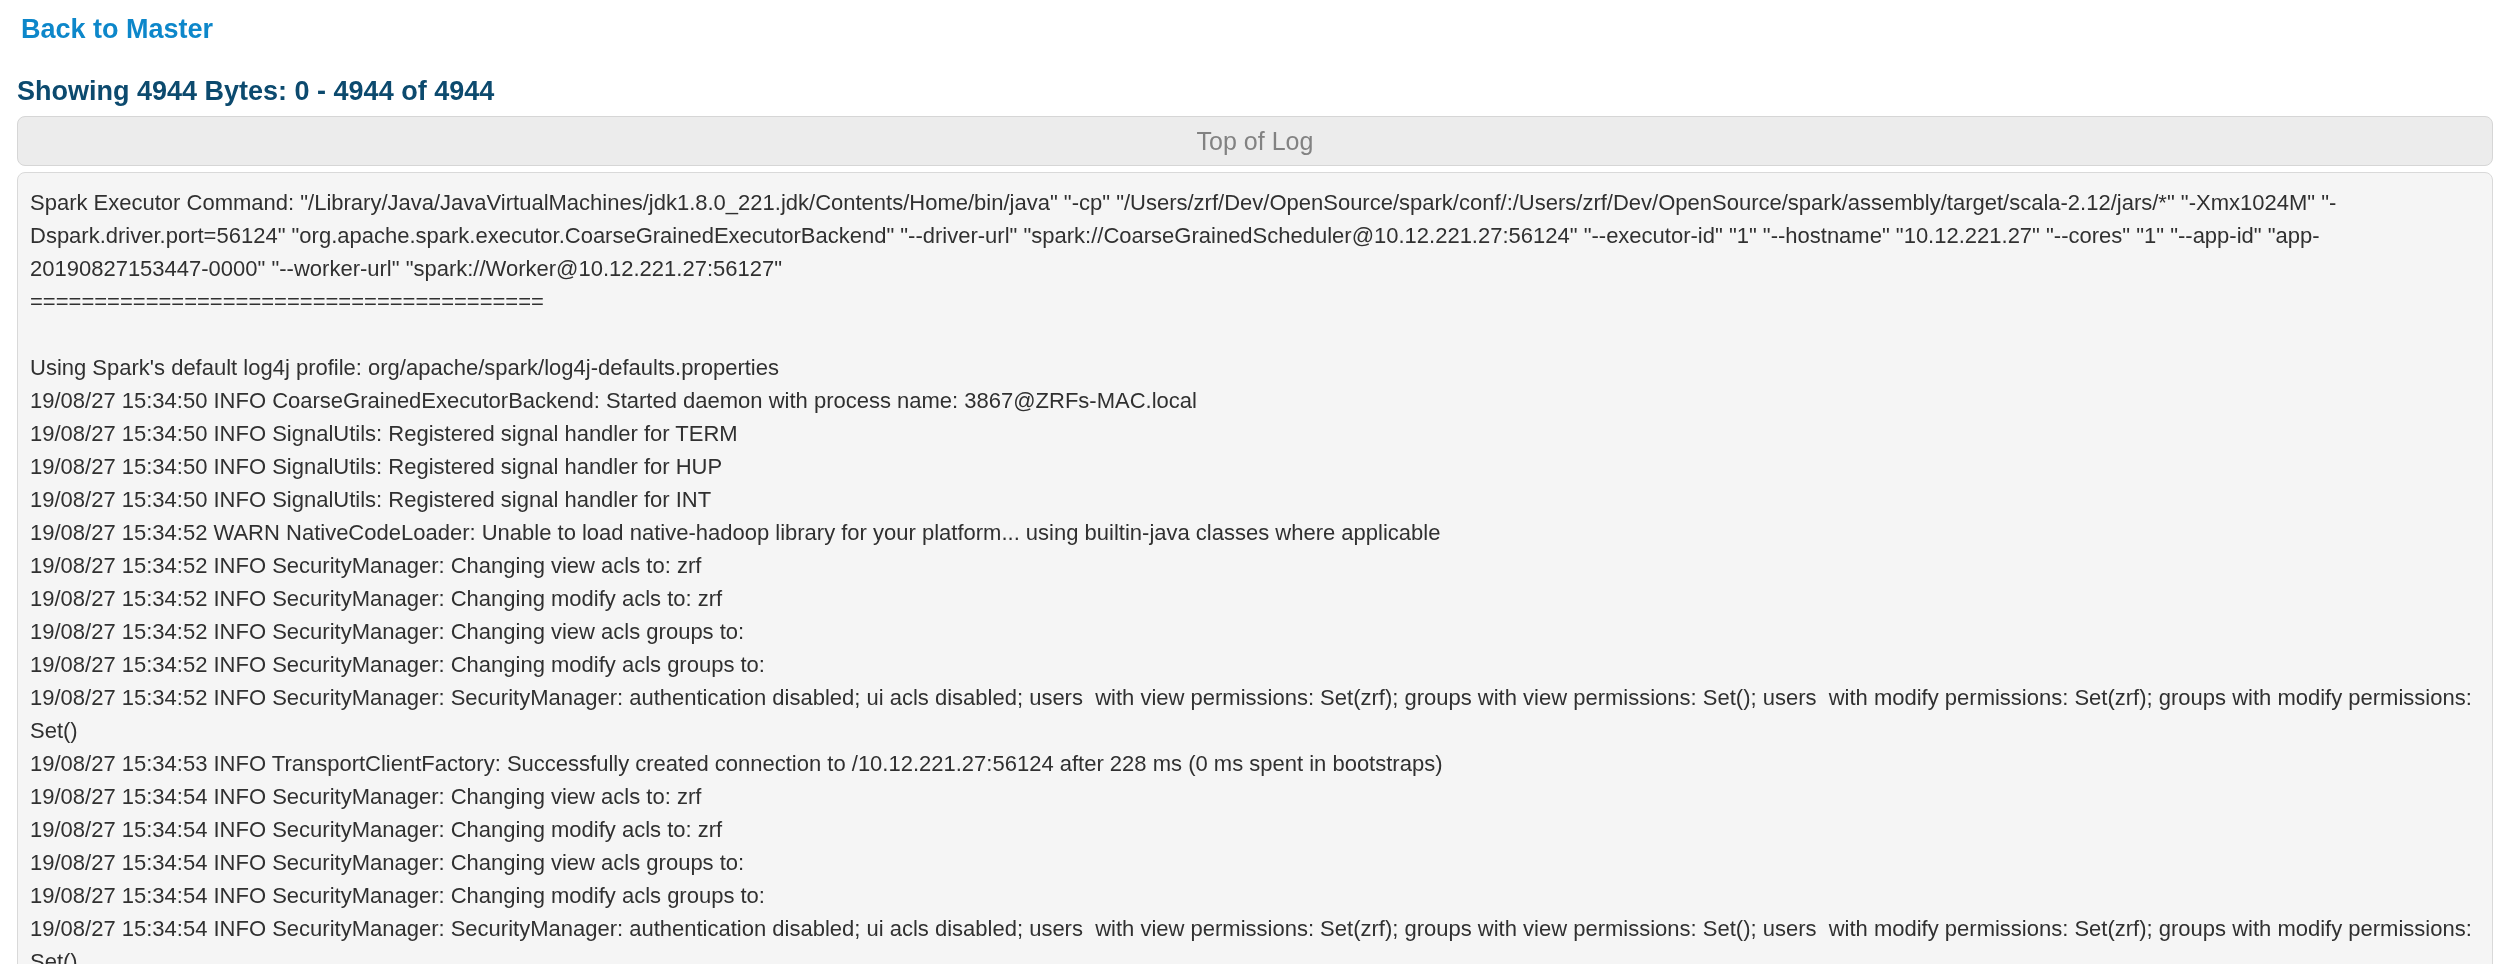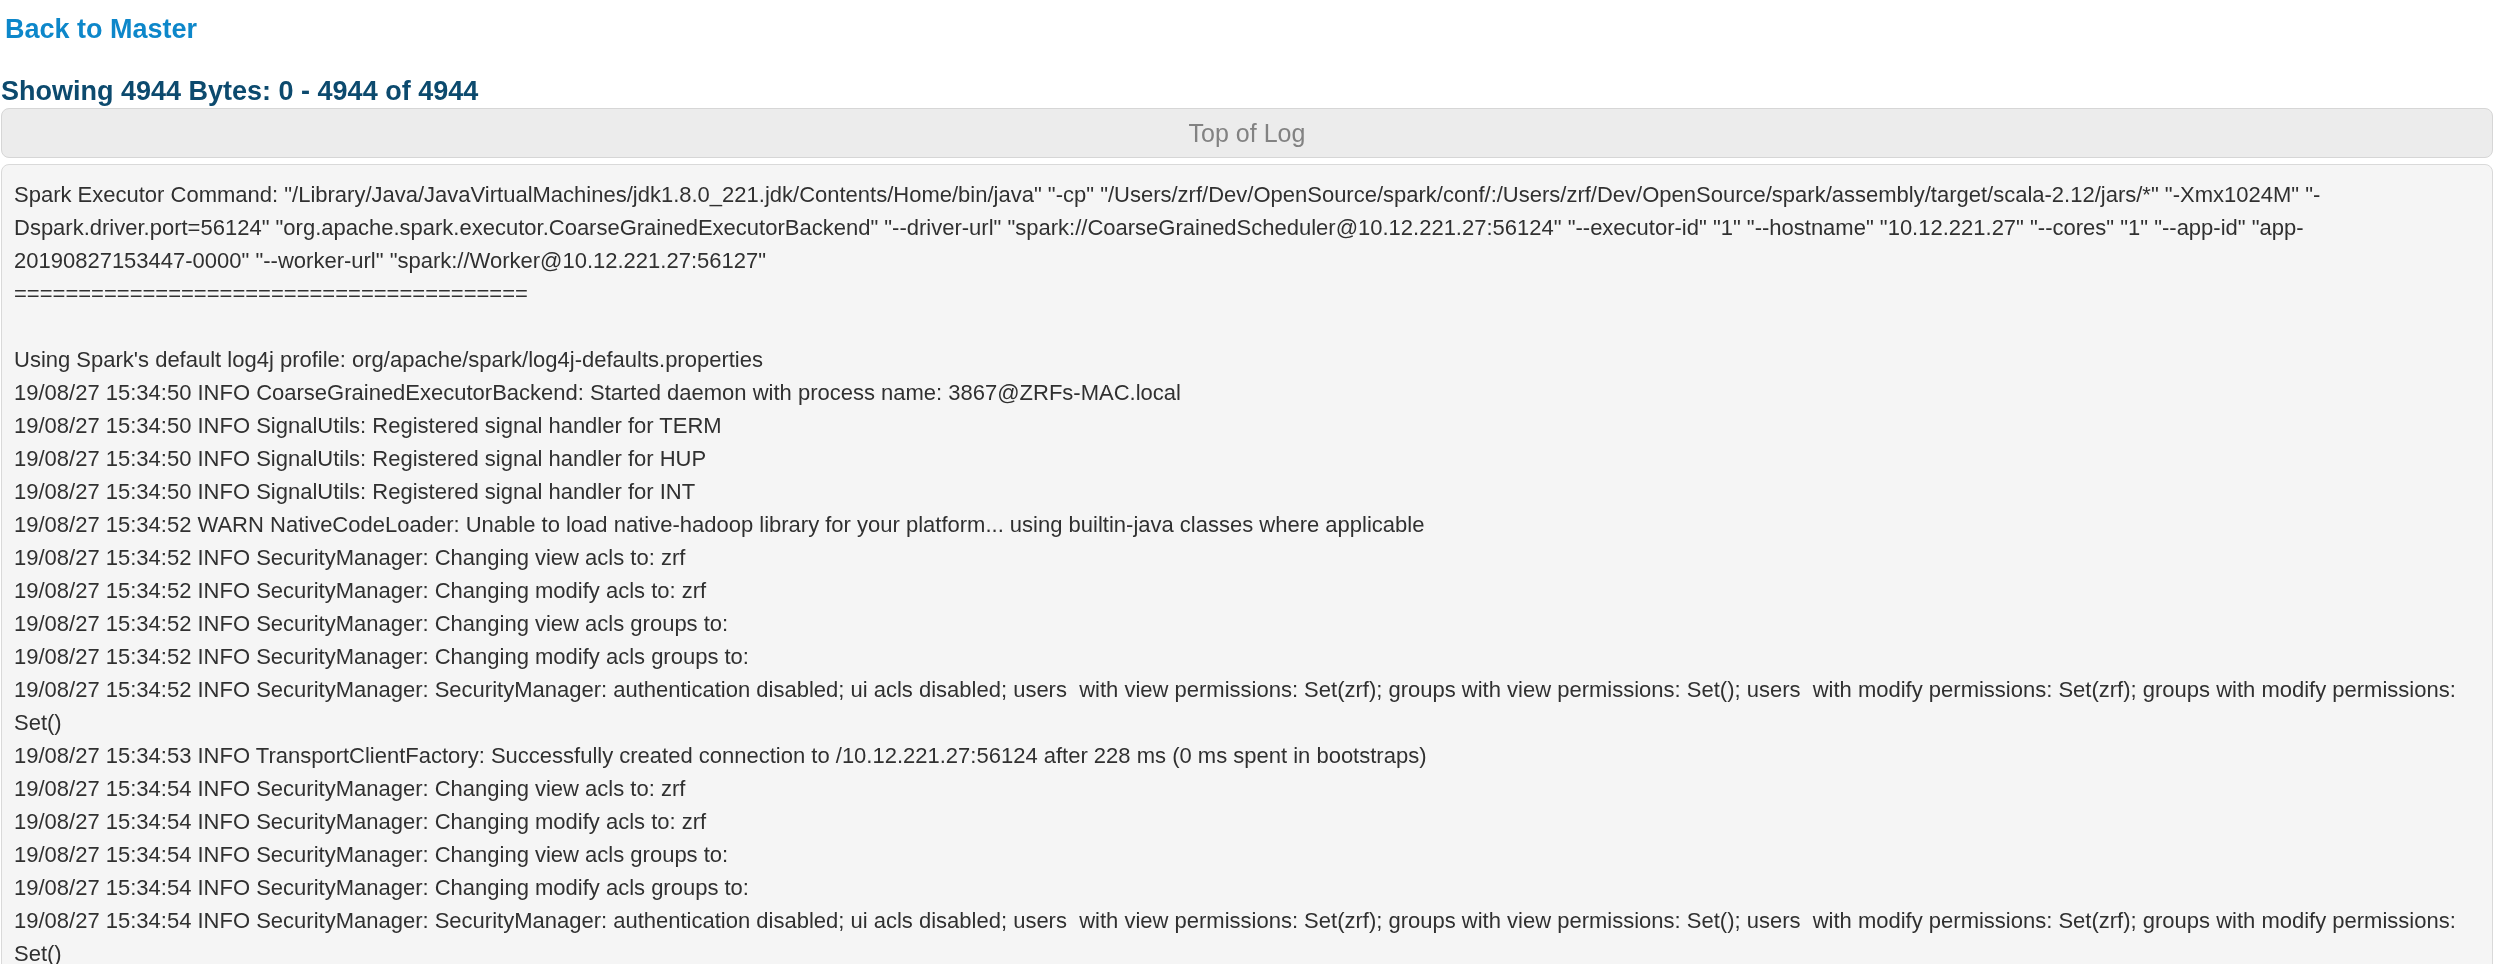--- a/index.html
+++ b/index.html
@@ -8,21 +8,21 @@
     padding: 0;
     width: 2510px;
     height: 964px;
     overflow: hidden;
     background: #ffffff;
     font-family: "Liberation Sans", sans-serif;
   }
   .page {
     width: 100%;
     height: 100%;
-    padding: 10px 17px 0 1px;
+    padding: 10px 17px 0 17px;
   }
   .back-link {
     display: inline-block;
     margin: 2px 0 0 4px;
     font-size: 27px;
     font-weight: 600;
     line-height: 34px;
     color: #0d87ca;
     text-decoration: none;
     cursor: pointer;
@@ -31,20 +31,21 @@
     margin: 28px 0 0 0;
     font-size: 27px;
     font-weight: 600;
     line-height: 34px;
     color: #0c4a6e;
   }
   .top-of-log-btn {
     display: block;
     width: 100%;
     height: 50px;
+    margin-top: 8px;
     background: #ececec;
     border: 1px solid #d6d6d6;
     border-radius: 8px;
     font-family: "Liberation Sans", sans-serif;
     font-size: 25px;
     color: #828282;
     text-align: center;
     line-height: 48px;
     padding: 0;
     cursor: pointer;

